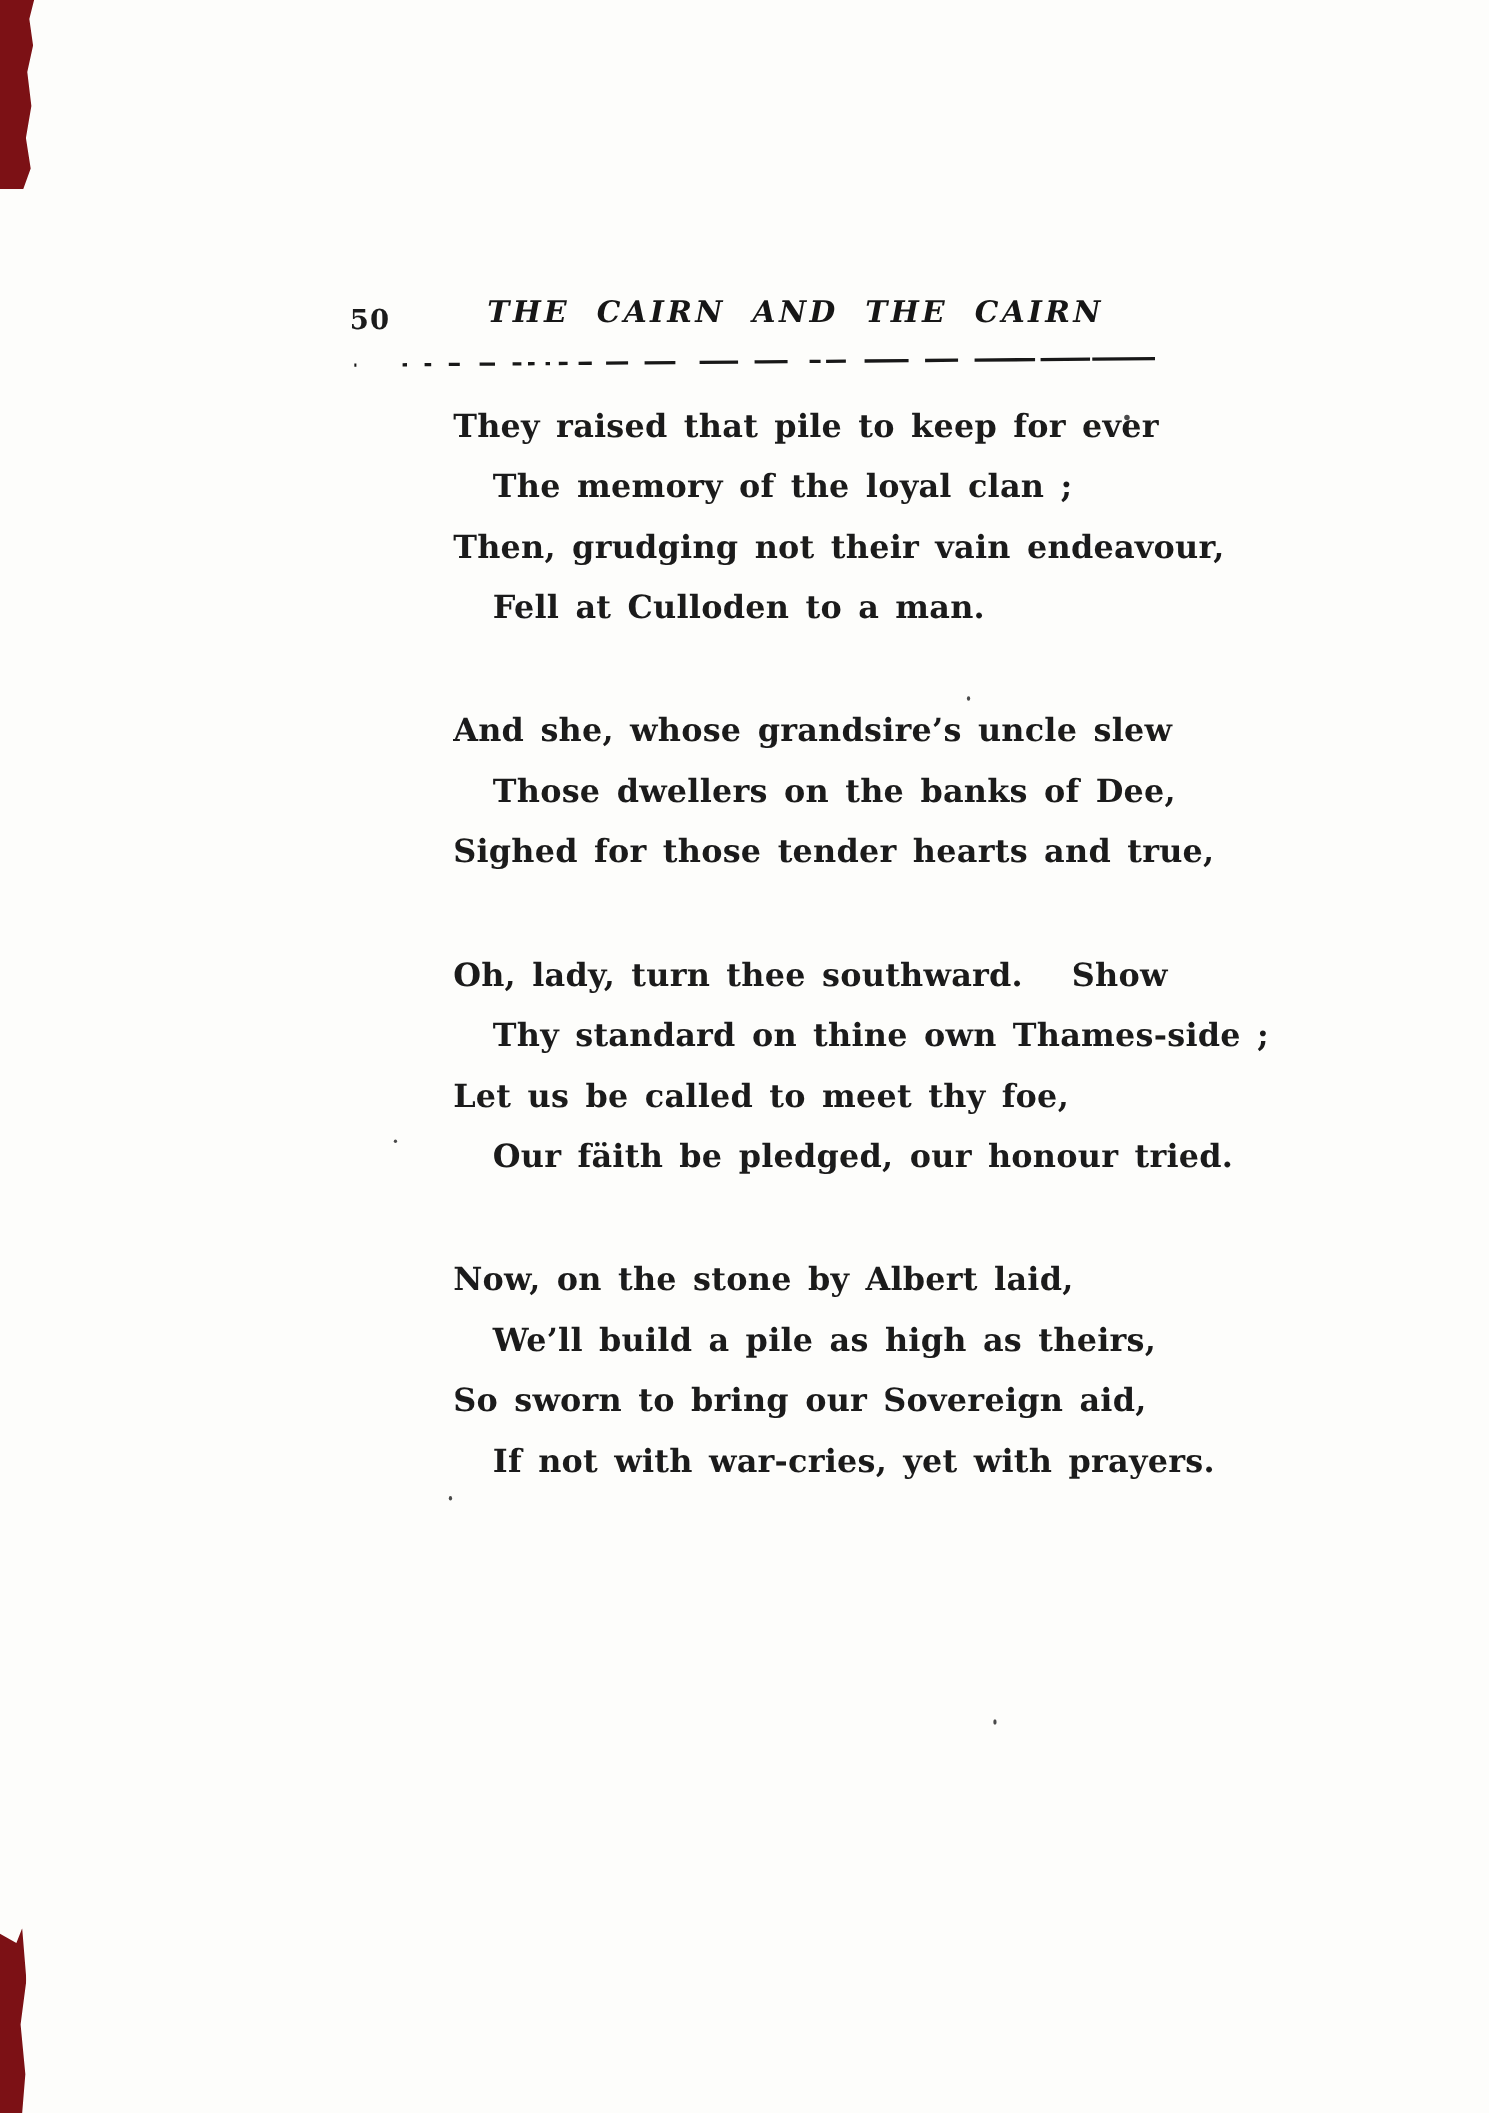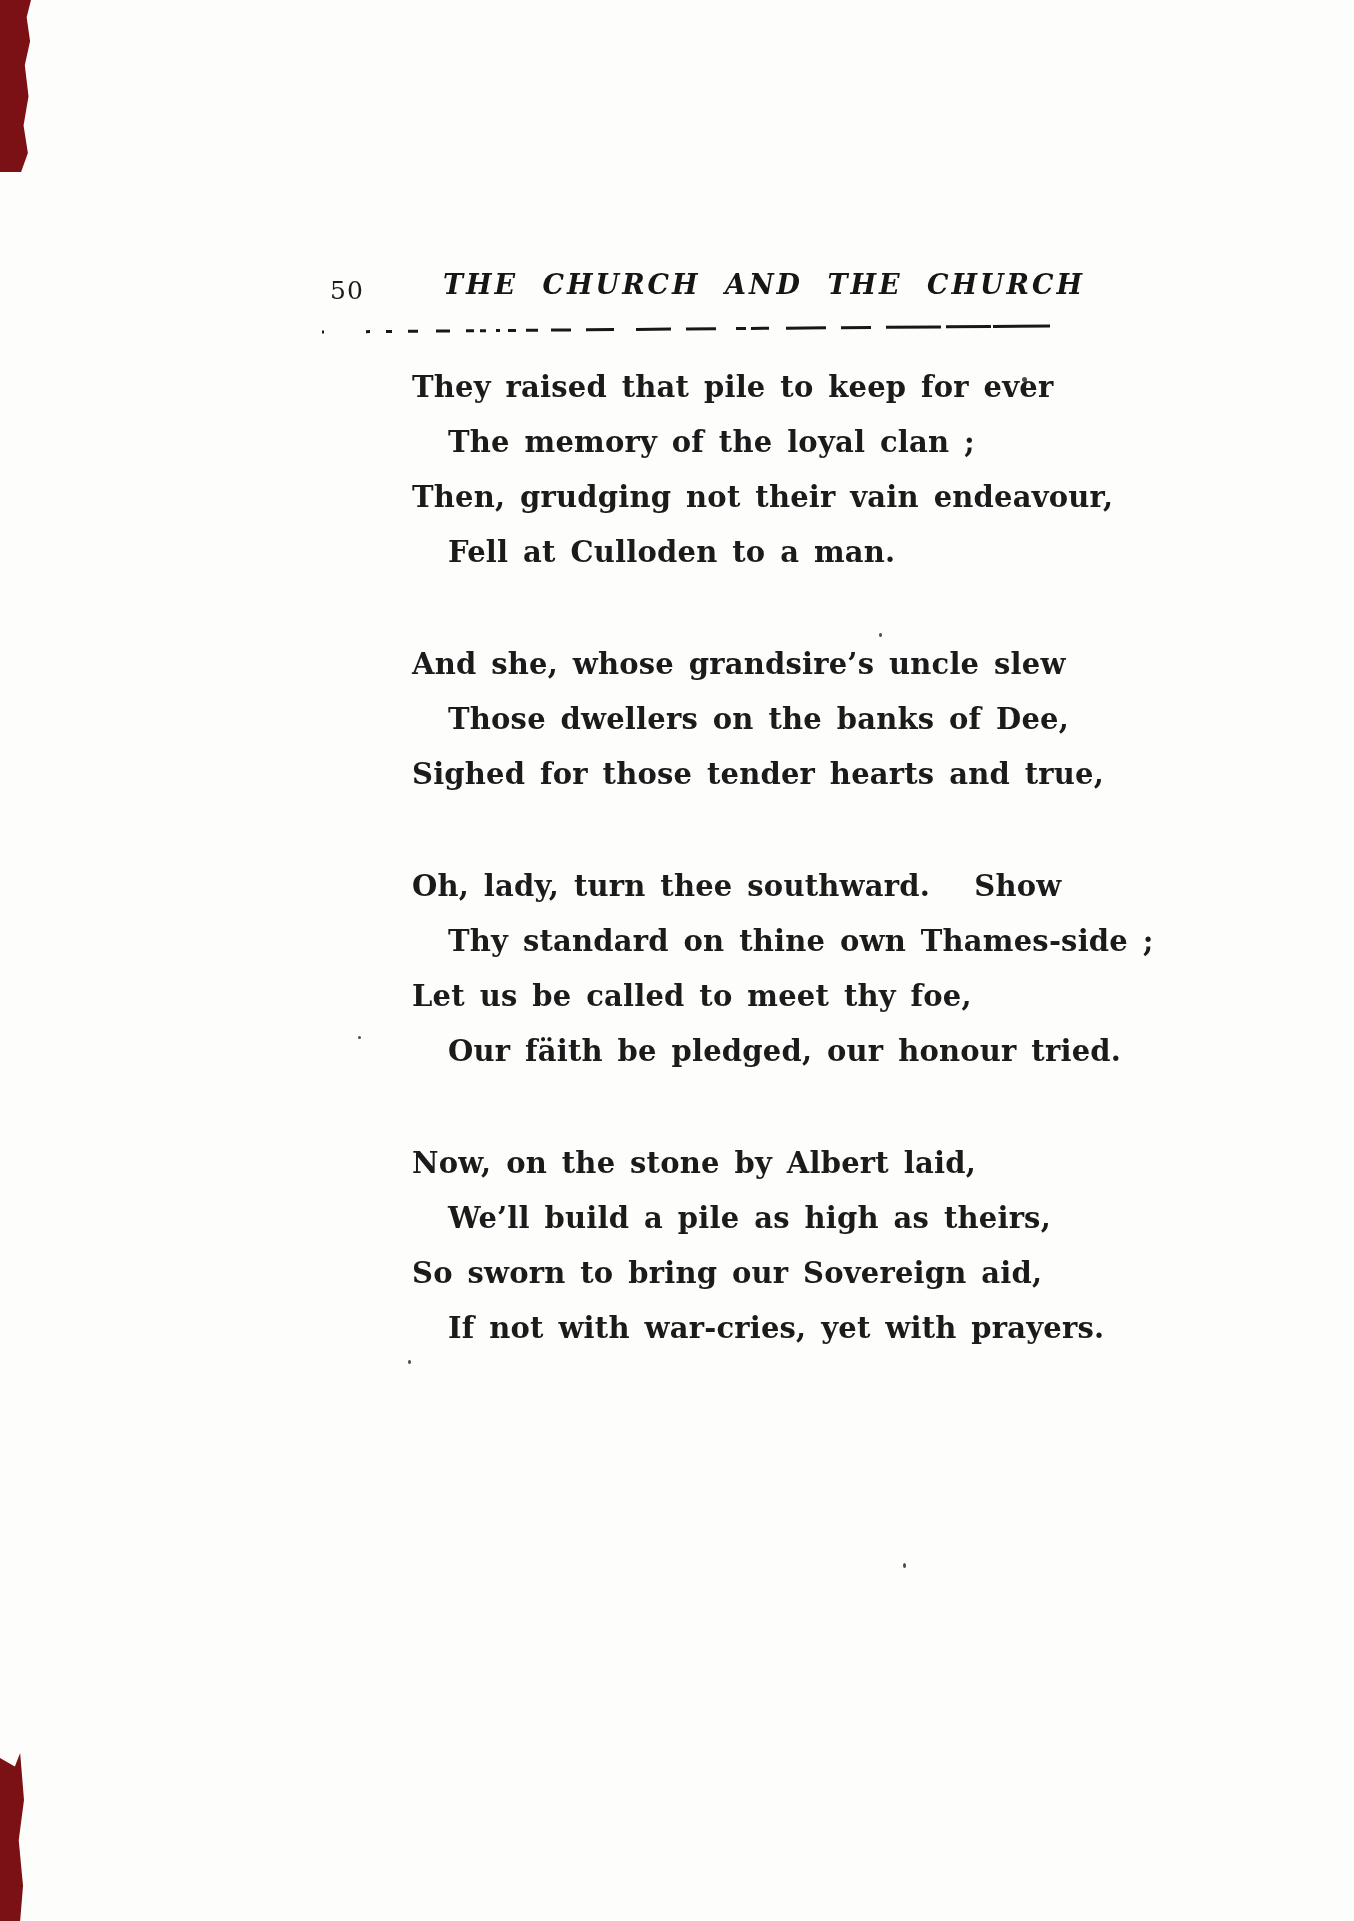--- a/index.html
+++ b/index.html
@@ -10,24 +10,24 @@
     margin: 0 auto;
     background: #fdfdfb;
     overflow: hidden;
     font-family: "DejaVu Serif", "Liberation Serif", serif;
     color: #1b1b1b;
   }
 
   
   .page-number {
     position: absolute;
-    left: 330px;
+    left: 318px;
     top: 276px;
     font-size: 25px;
-    font-weight: 400;
+    font-weight: 700;
     letter-spacing: 1px;
   }
   .header-title {
     position: absolute;
     left: 443px;
     top: 269px;
     font-size: 27px;
     font-weight: 700;
     font-style: italic;
     letter-spacing: 3px;
@@ -96,21 +96,21 @@
 </style>
 </head>
 <body>
 
 <div class="page">
 
   <div class="scan-mark top"></div>
   <div class="scan-mark bottom"></div>
 
   <div class="page-number">50</div>
-  <div class="header-title">THE CHURCH AND THE CHURCH</div>
+  <div class="header-title">THE CAIRN AND THE CAIRN</div>
 
   <svg class="header-rule" width="734" height="14" aria-hidden="true">
     <line x1="0" y1="10" x2="728" y2="4" stroke="#181818" stroke-width="3" stroke-dasharray="2 42 4 16 6 16 10 18 14 16 8 6 6 10 4 8 8 10 12 13 20 15 28 22 35 15 30 20 10 5 18 17 40 15 30 15 55 5 45 2 60"></line>
   </svg>
 
   <div class="poem">
     <div class="stanza">
       <div class="line">They raised that pile to keep for ever</div>
       <div class="line indent">The memory of the loyal clan ;</div>
       <div class="line">Then, grudging not their vain endeavour,</div>

